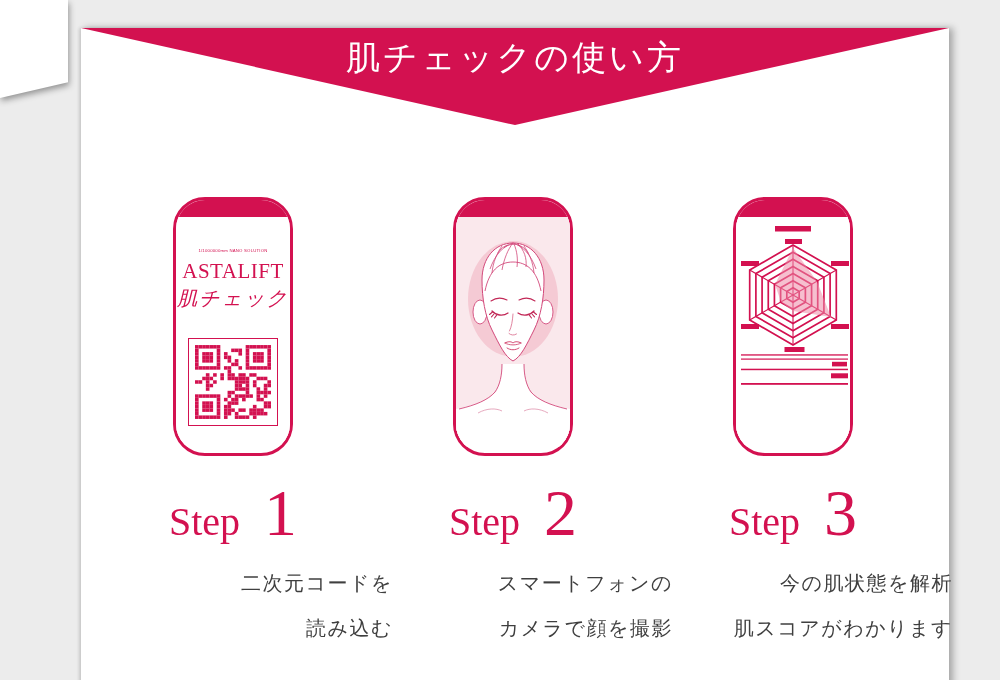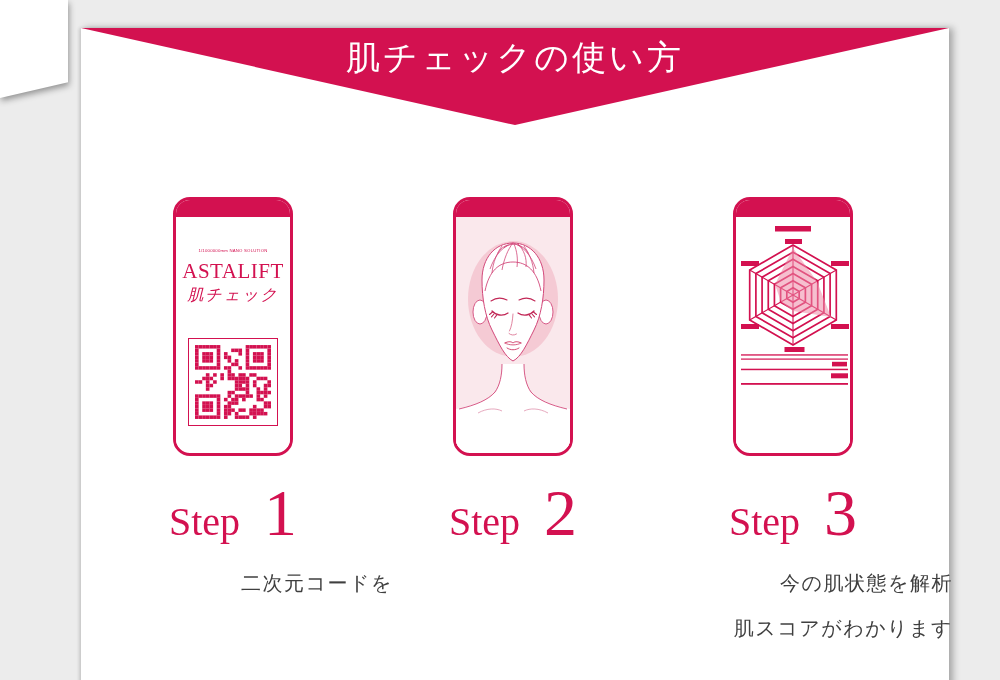--- a/index.html
+++ b/index.html
@@ -22,35 +22,35 @@
     clip-path:polygon(0 0,100% 0,50% 100%);}
   .banner-title{position:absolute;top:7px;left:0;width:100%;text-align:center;
     color:#fff;font-family:"Liberation Serif","DejaVu Serif",serif;
     font-size:34px;letter-spacing:3px;font-weight:500;}
   
   .col{position:absolute;top:0;width:280px;height:680px;text-align:center;}
   .col1{left:12px}.col2{left:292px}.col3{left:572px}
   
   .phone{position:absolute;top:169px;left:80px;width:120px;height:259px;
     box-sizing:border-box;background:#fff;border:3px solid var(--accent,#d31150);
-    border-radius:17px;overflow:hidden;}
+    border-radius:32px;overflow:hidden;}
   .bezel{position:absolute;top:0;left:0;right:0;height:17px;
     background:var(--accent,#d31150);border-radius:12px 12px 0 0;}
   .screen{position:absolute;top:17px;left:0;width:114px;height:230px;overflow:hidden;background:#fff;}
   .screen svg{display:block}
   
   .tagline{position:absolute;top:31px;left:-43px;width:200px;
     transform:scale(.5);transform-origin:center top;
     font-size:8.6px;letter-spacing:.4px;color:var(--accent,#d31150);white-space:nowrap;text-align:center;}
   .brand{position:absolute;top:42px;left:0;width:100%;text-align:center;
     font-family:"Liberation Serif","DejaVu Serif",serif;font-size:21px;
     letter-spacing:.5px;color:var(--accent,#d31150);}
   .product{position:absolute;top:68px;left:0;width:100%;text-align:center;
     font-family:Liberation Serif, serif;font-style:italic;
-    font-size:16px;letter-spacing:2px;color:var(--accent,#d31150);}
+    font-size:20px;letter-spacing:2px;color:var(--accent,#d31150);}
   .qrbox{position:absolute;top:121px;left:12px;width:90px;height:88px;
     box-sizing:border-box;border:1px solid var(--accent,#d31150);
     display:flex;align-items:center;justify-content:center;}
   
   .step-label{position:absolute;top:452px;left:0;width:100%;
     display:flex;justify-content:center;align-items:baseline;gap:24px;
     color:var(--accent,#d31150);font-family:"Liberation Serif","DejaVu Serif",serif;line-height:1;}
   .step-word{font-size:40px;}
   .step-num{font-size:66px;}
   .desc{position:absolute;top:533px;left:-20px;width:320px;
@@ -298,20 +298,21 @@
               </svg>
           </div>
         </div>
       </div>
       <div class="step-label">
         <span class="step-word">Step</span>
           <span class="step-num">1</span>
       </div>
       <div class="desc">
         <div>二次元コードを</div>
+        <div>読み込む</div>
       </div>
     </div>
 
     <div class="col col2">
       <div class="phone">
         <div class="bezel"></div>
         <div class="screen">
           <svg width="114" height="230" viewBox="0 0 114 230">
             <rect width="114" height="230" fill="var(--screen-pink,#fae8ec)"></rect>
             <ellipse cx="57" cy="82" rx="45" ry="58" fill="var(--face-halo,#f5cad4)"></ellipse>
@@ -362,20 +363,24 @@
               <path d="M49,126 C52.5,124 55.5,124.6 57,126 C58.5,124.6 61.5,124 65,126"></path>
               <path d="M49,126 C53,128.6 61,128.6 65,126" stroke-width="0.8"></path>
               <path d="M51,131 C54.5,133.4 59.5,133.4 63,131" stroke-width="0.9"></path>
             </g>
           </svg>
         </div>
       </div>
       <div class="step-label">
         <span class="step-word">Step</span>
           <span class="step-num">2</span>
+      </div>
+      <div class="desc">
+        <div>スマートフォンの</div>
+        <div>カメラで顔を撮影</div>
       </div>
     </div>
 
     <div class="col col3">
       <div class="phone">
         <div class="bezel"></div>
         <div class="screen">
           <svg width="114" height="230" viewBox="0 0 114 230">
             <rect width="114" height="230" fill="#fff"></rect>
             <g fill="var(--accent,#d31150)">

